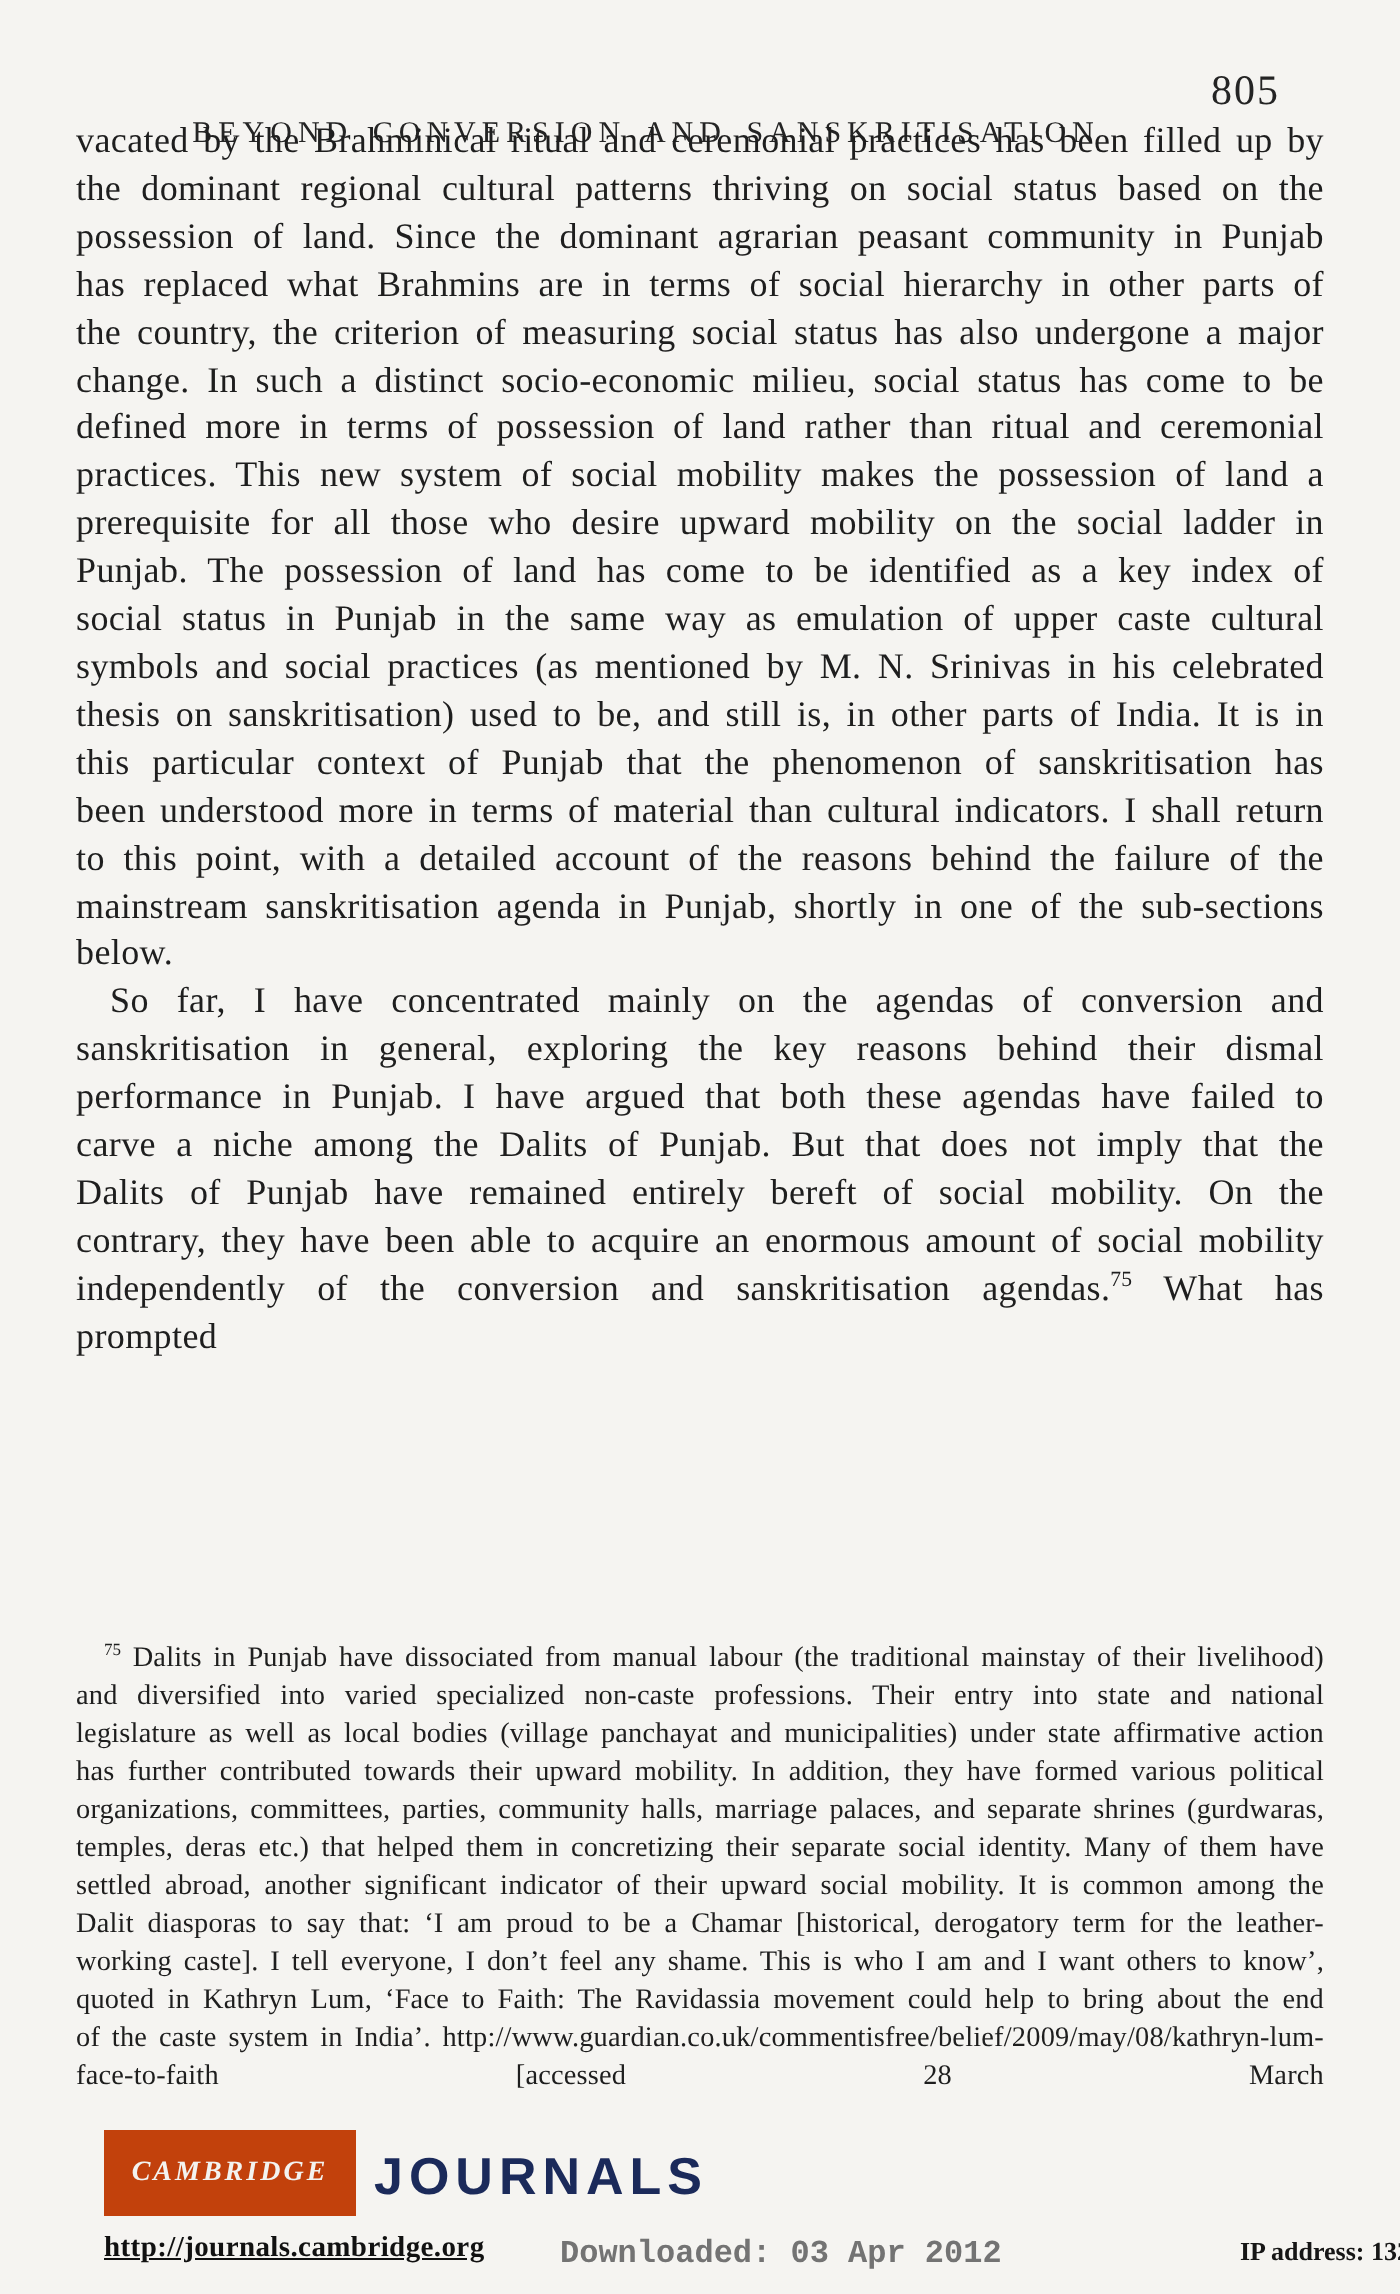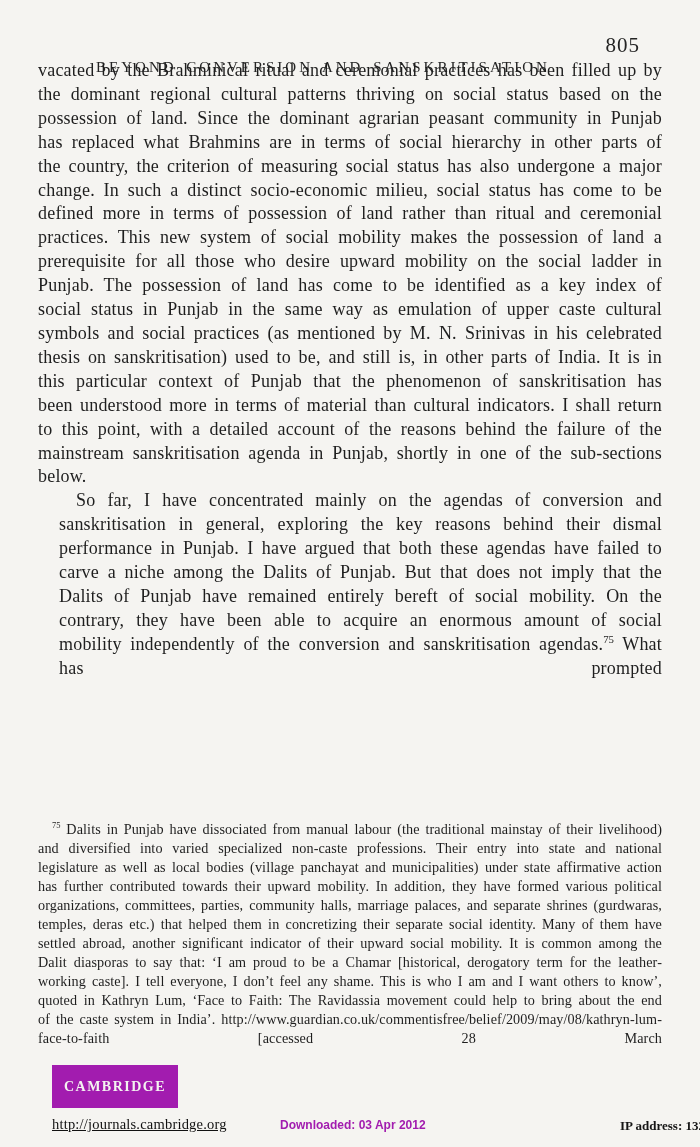--- a/index.html
+++ b/index.html
@@ -41,21 +41,21 @@
   }
   .para{
     margin:0;
     font-size:18px;
     line-height:23.9px;
     text-align:justify;
     word-spacing:2.5px;
     letter-spacing:0.2px;
     color:#1e1e1e;
   }
-  .para.indent{text-indent:17px;margin-left:21px;}
+  .para.indent{text-indent:17px;}
   .para.continues{text-align-last:justify;}
   sup.noteref{
     font-size:0.6em;
     vertical-align:super;
     line-height:0;
     letter-spacing:0;
   }
   
   .footnote{
     position:absolute;top:780px;left:38px;width:624px;margin-top:40px;
@@ -92,31 +92,31 @@
     font-family:"Liberation Sans", sans-serif;
     font-size:26px;
     font-weight:800;
     letter-spacing:3px;
     color:#1b2a5a;
   }
   .footer-link{
     position:absolute;left:52px;top:56px;
     font-family:"Liberation Serif", serif;
     font-size:14.5px;
-    font-weight:400;
+    font-weight:700;
     color:#111;
     text-decoration:underline;
     letter-spacing:0.2px;
   }
   .download-date{
     position:absolute;left:280px;top:58px;
-    font-family:Liberation Sans, sans-serif;
-    font-size:12px;
+    font-family:Liberation Mono, monospace;
+    font-size:16px;
     font-weight:600;
-    color:#a21caf;
+    color:#737373;
   }
   .ip-address{
     position:absolute;right:-5px;top:58px;
     font-family:"Liberation Serif", serif;
     font-size:13px;
     font-weight:600;
     color:#161616;
     white-space:nowrap;
   }
 </style>
@@ -133,21 +133,22 @@
   <div class="body-text">
     <p class="para">vacated by the Brahminical ritual and ceremonial practices has been filled up by the dominant regional cultural patterns thriving on social status based on the possession of land. Since the dominant agrarian peasant community in Punjab has replaced what Brahmins are in terms of social hierarchy in other parts of the country, the criterion of measuring social status has also undergone a major change. In such a distinct socio-economic milieu, social status has come to be defined more in terms of possession of land rather than ritual and ceremonial practices. This new system of social mobility makes the possession of land a prerequisite for all those who desire upward mobility on the social ladder in Punjab. The possession of land has come to be identified as a key index of social status in Punjab in the same way as emulation of upper caste cultural symbols and social practices (as mentioned by M. N. Srinivas in his celebrated thesis on sanskritisation) used to be, and still is, in other parts of India. It is in this particular context of Punjab that the phenomenon of sanskritisation has been understood more in terms of material than cultural indicators. I shall return to this point, with a detailed account of the reasons behind the failure of the mainstream sanskritisation agenda in Punjab, shortly in one of the sub-sections below.</p>
     <p class="para indent continues"><span>So far, I have concentrated mainly on the agendas of conversion and sanskritisation in general, exploring the key reasons behind their dismal performance in Punjab. I have argued that both these agendas have failed to carve a niche among the Dalits of Punjab. But that does not imply that the Dalits of Punjab have remained entirely bereft of social mobility. On the contrary, they have been able to acquire an enormous amount of social mobility independently of the conversion and sanskritisation agendas.</span><sup class="noteref">75</sup><span> What has prompted</span></p>
   </div>
 
   <div class="footnote">
     <p><sup class="noteref">75</sup><span> Dalits in Punjab have dissociated from manual labour (the traditional mainstay of their livelihood) and diversified into varied specialized non-caste professions. Their entry into state and national legislature as well as local bodies (village panchayat and municipalities) under state affirmative action has further contributed towards their upward mobility. In addition, they have formed various political organizations, committees, parties, community halls, marriage palaces, and separate shrines (gurdwaras, temples, deras etc.) that helped them in concretizing their separate social identity. Many of them have settled abroad, another significant indicator of their upward social mobility. It is common among the Dalit diasporas to say that: ‘I am proud to be a Chamar [historical, derogatory term for the leather-working caste]. I tell everyone, I don’t feel any shame. This is who I am and I want others to know’, quoted in Kathryn Lum, ‘Face to Faith: The Ravidassia movement could help to bring about the end of the caste system in India’. http://www.guardian.co.uk/commentisfree/belief/2009/may/08/kathryn-lum-face-to-faith [accessed 28 March</span></p>
   </div>
 
   <div class="footer">
-    <div class="cambridge-box" style="background: #a21caf;">
+    <div class="cambridge-box" style="background: #c2410c; font-style: italic;">
       <span>CAMBRIDGE</span>
     </div>
+    <div class="journals-wordmark" style="color: rgb(27, 42, 90);">JOURNALS</div>
     <a class="footer-link">http://journals.cambridge.org</a>
     <span class="download-date">Downloaded: 03 Apr 2012</span>
     <span class="ip-address">IP address: 132</span>
   </div>
 
 </div>
 
 </body></html>

